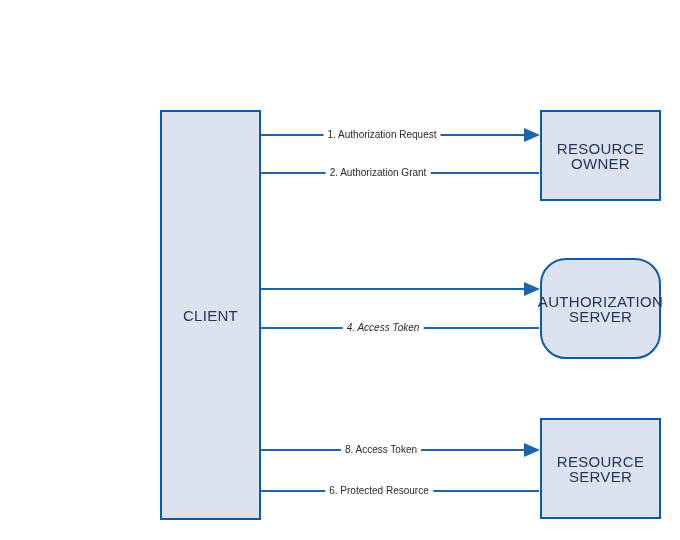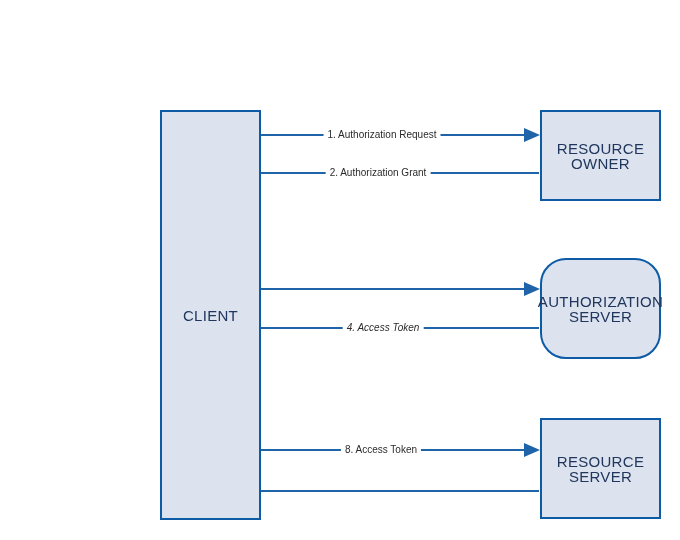--- a/index.html
+++ b/index.html
@@ -141,14 +141,15 @@
 
   <div class="node" id="resource-server-node">
     <span class="node-label">RESOURCE
 SERVER</span>
   </div>
 
   <div class="flow-label" style="left:382px; top:135px;">1. Authorization Request</div>
   <div class="flow-label" style="left:378px; top:173px;">2. Authorization Grant</div>
   <div class="flow-label" style="left:383px; top:328px;font-style:italic;">4. Access Token</div>
   <div class="flow-label" style="left:381px; top:450px;">8. Access Token</div>
+  <div class="flow-label" style="left:379px; top:491px;">6. Protected Resource</div>
 
 </div>
 
 </body></html>

